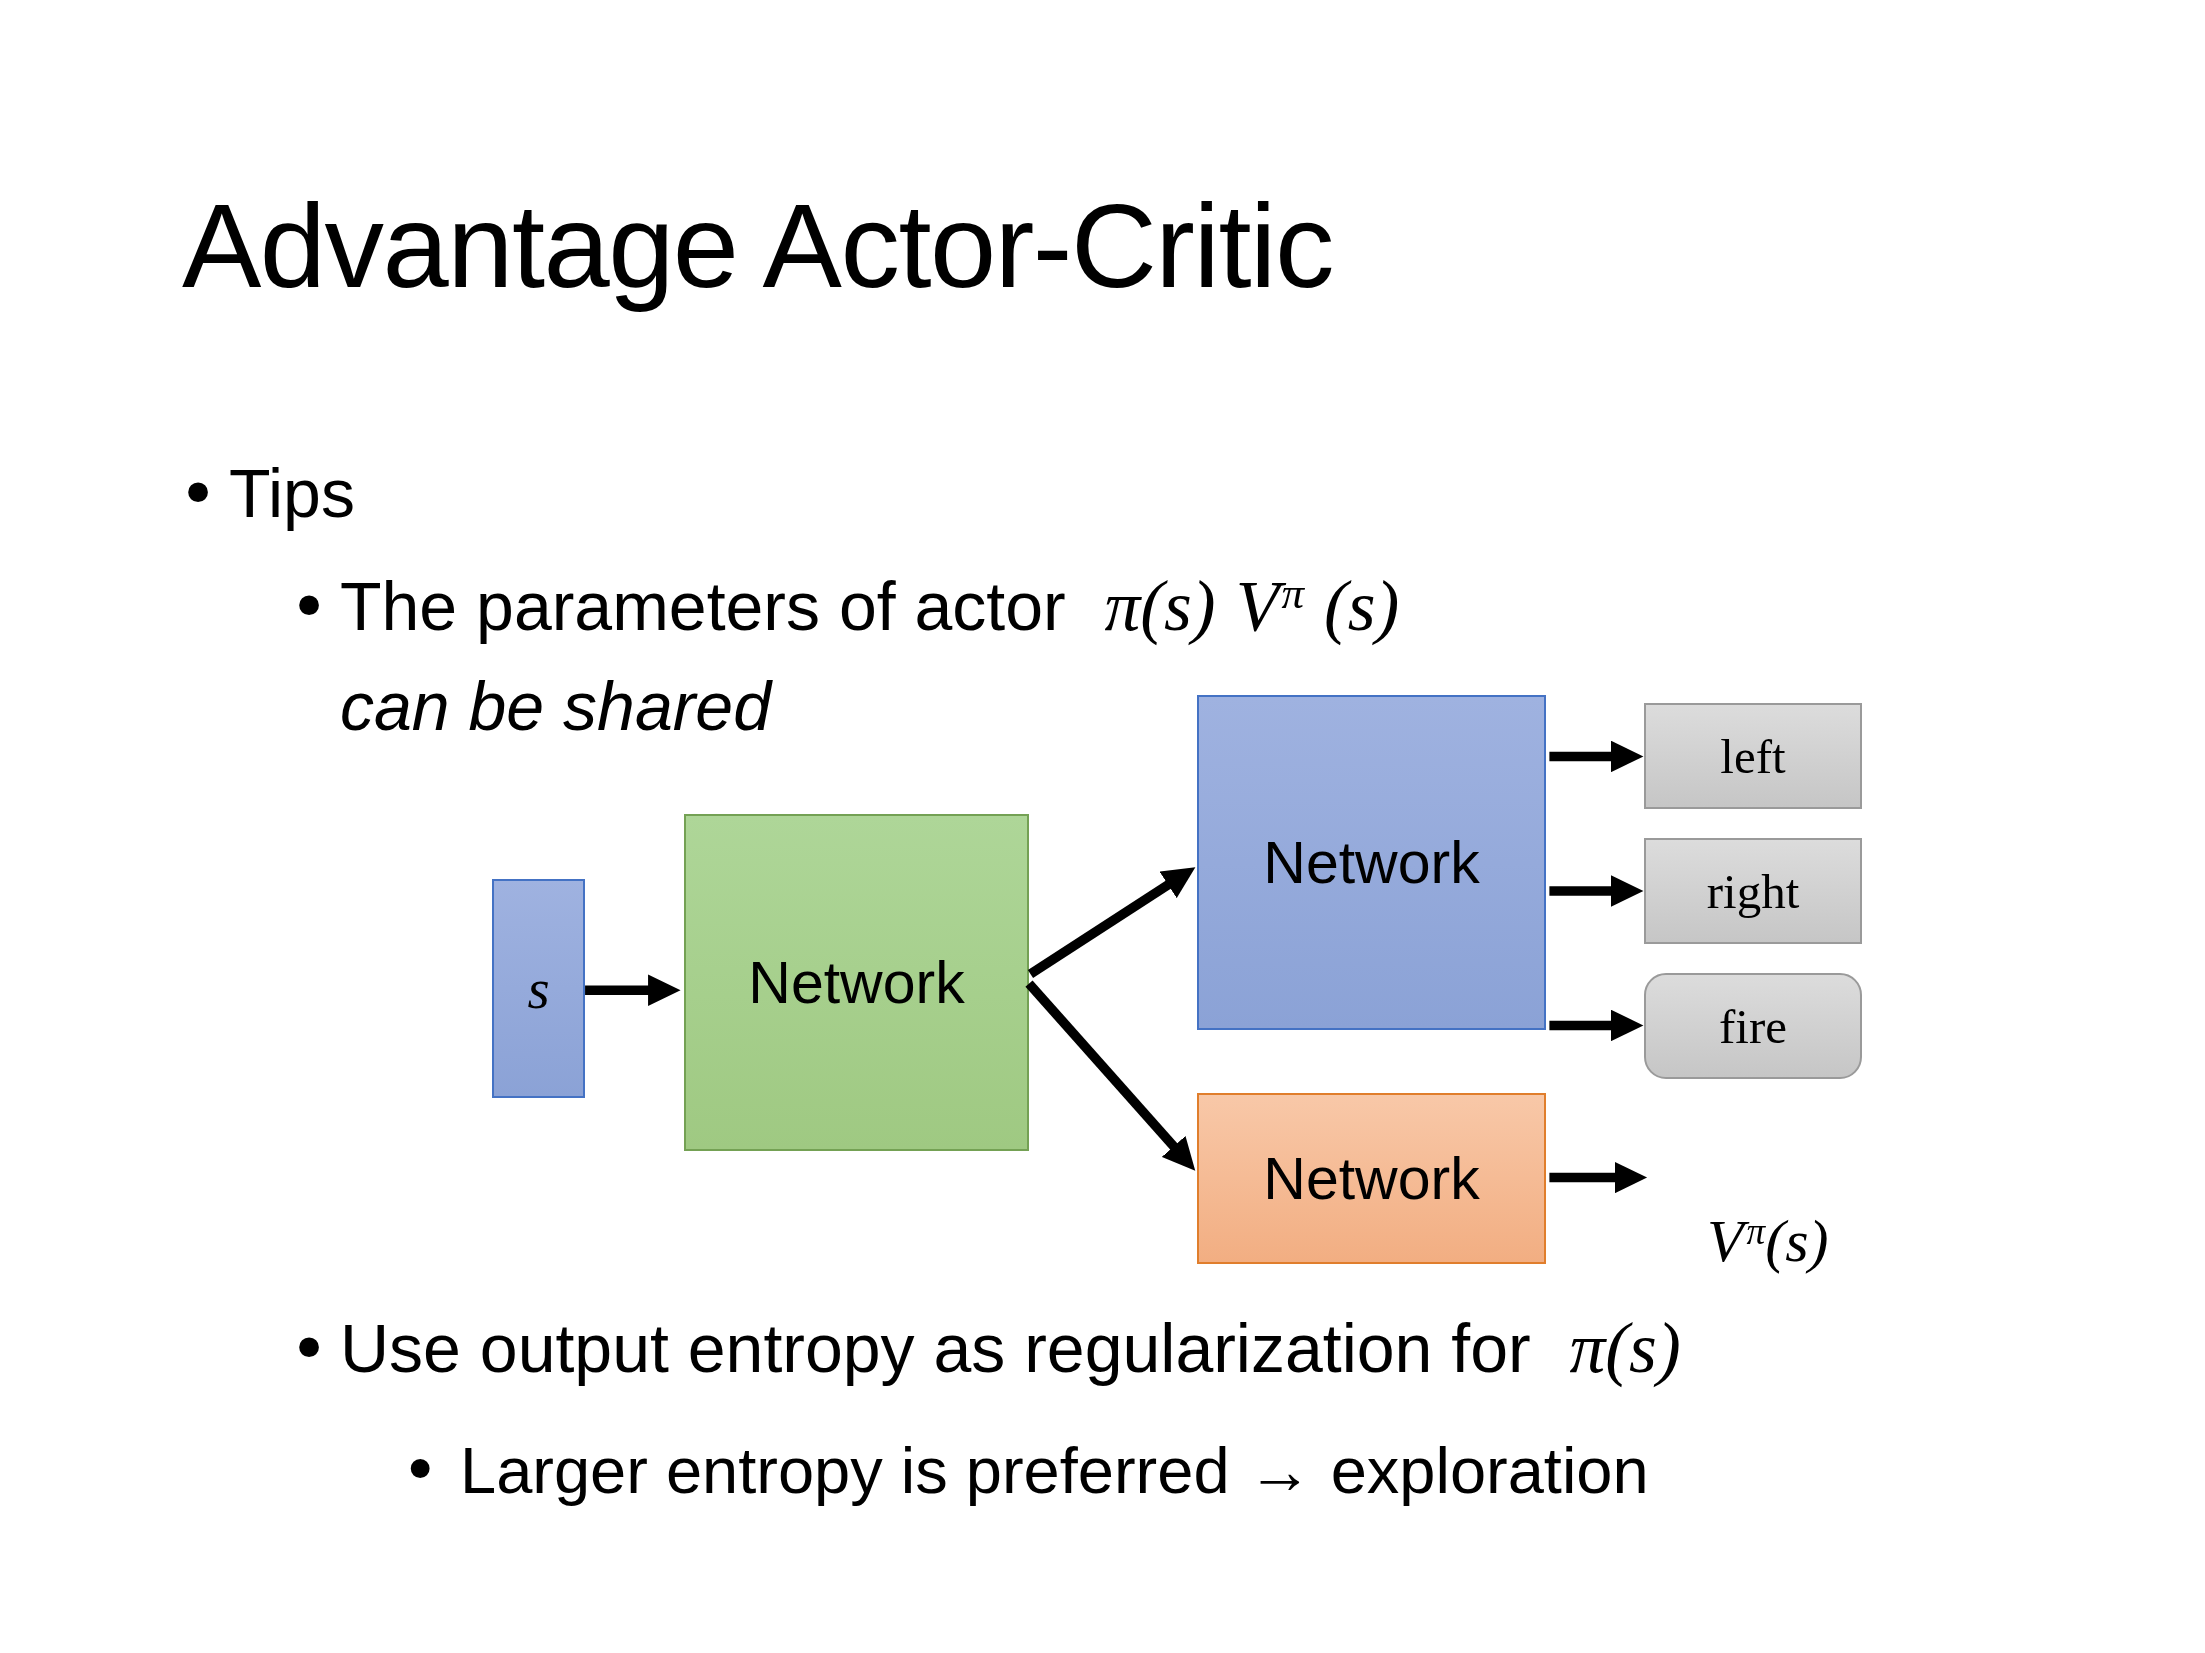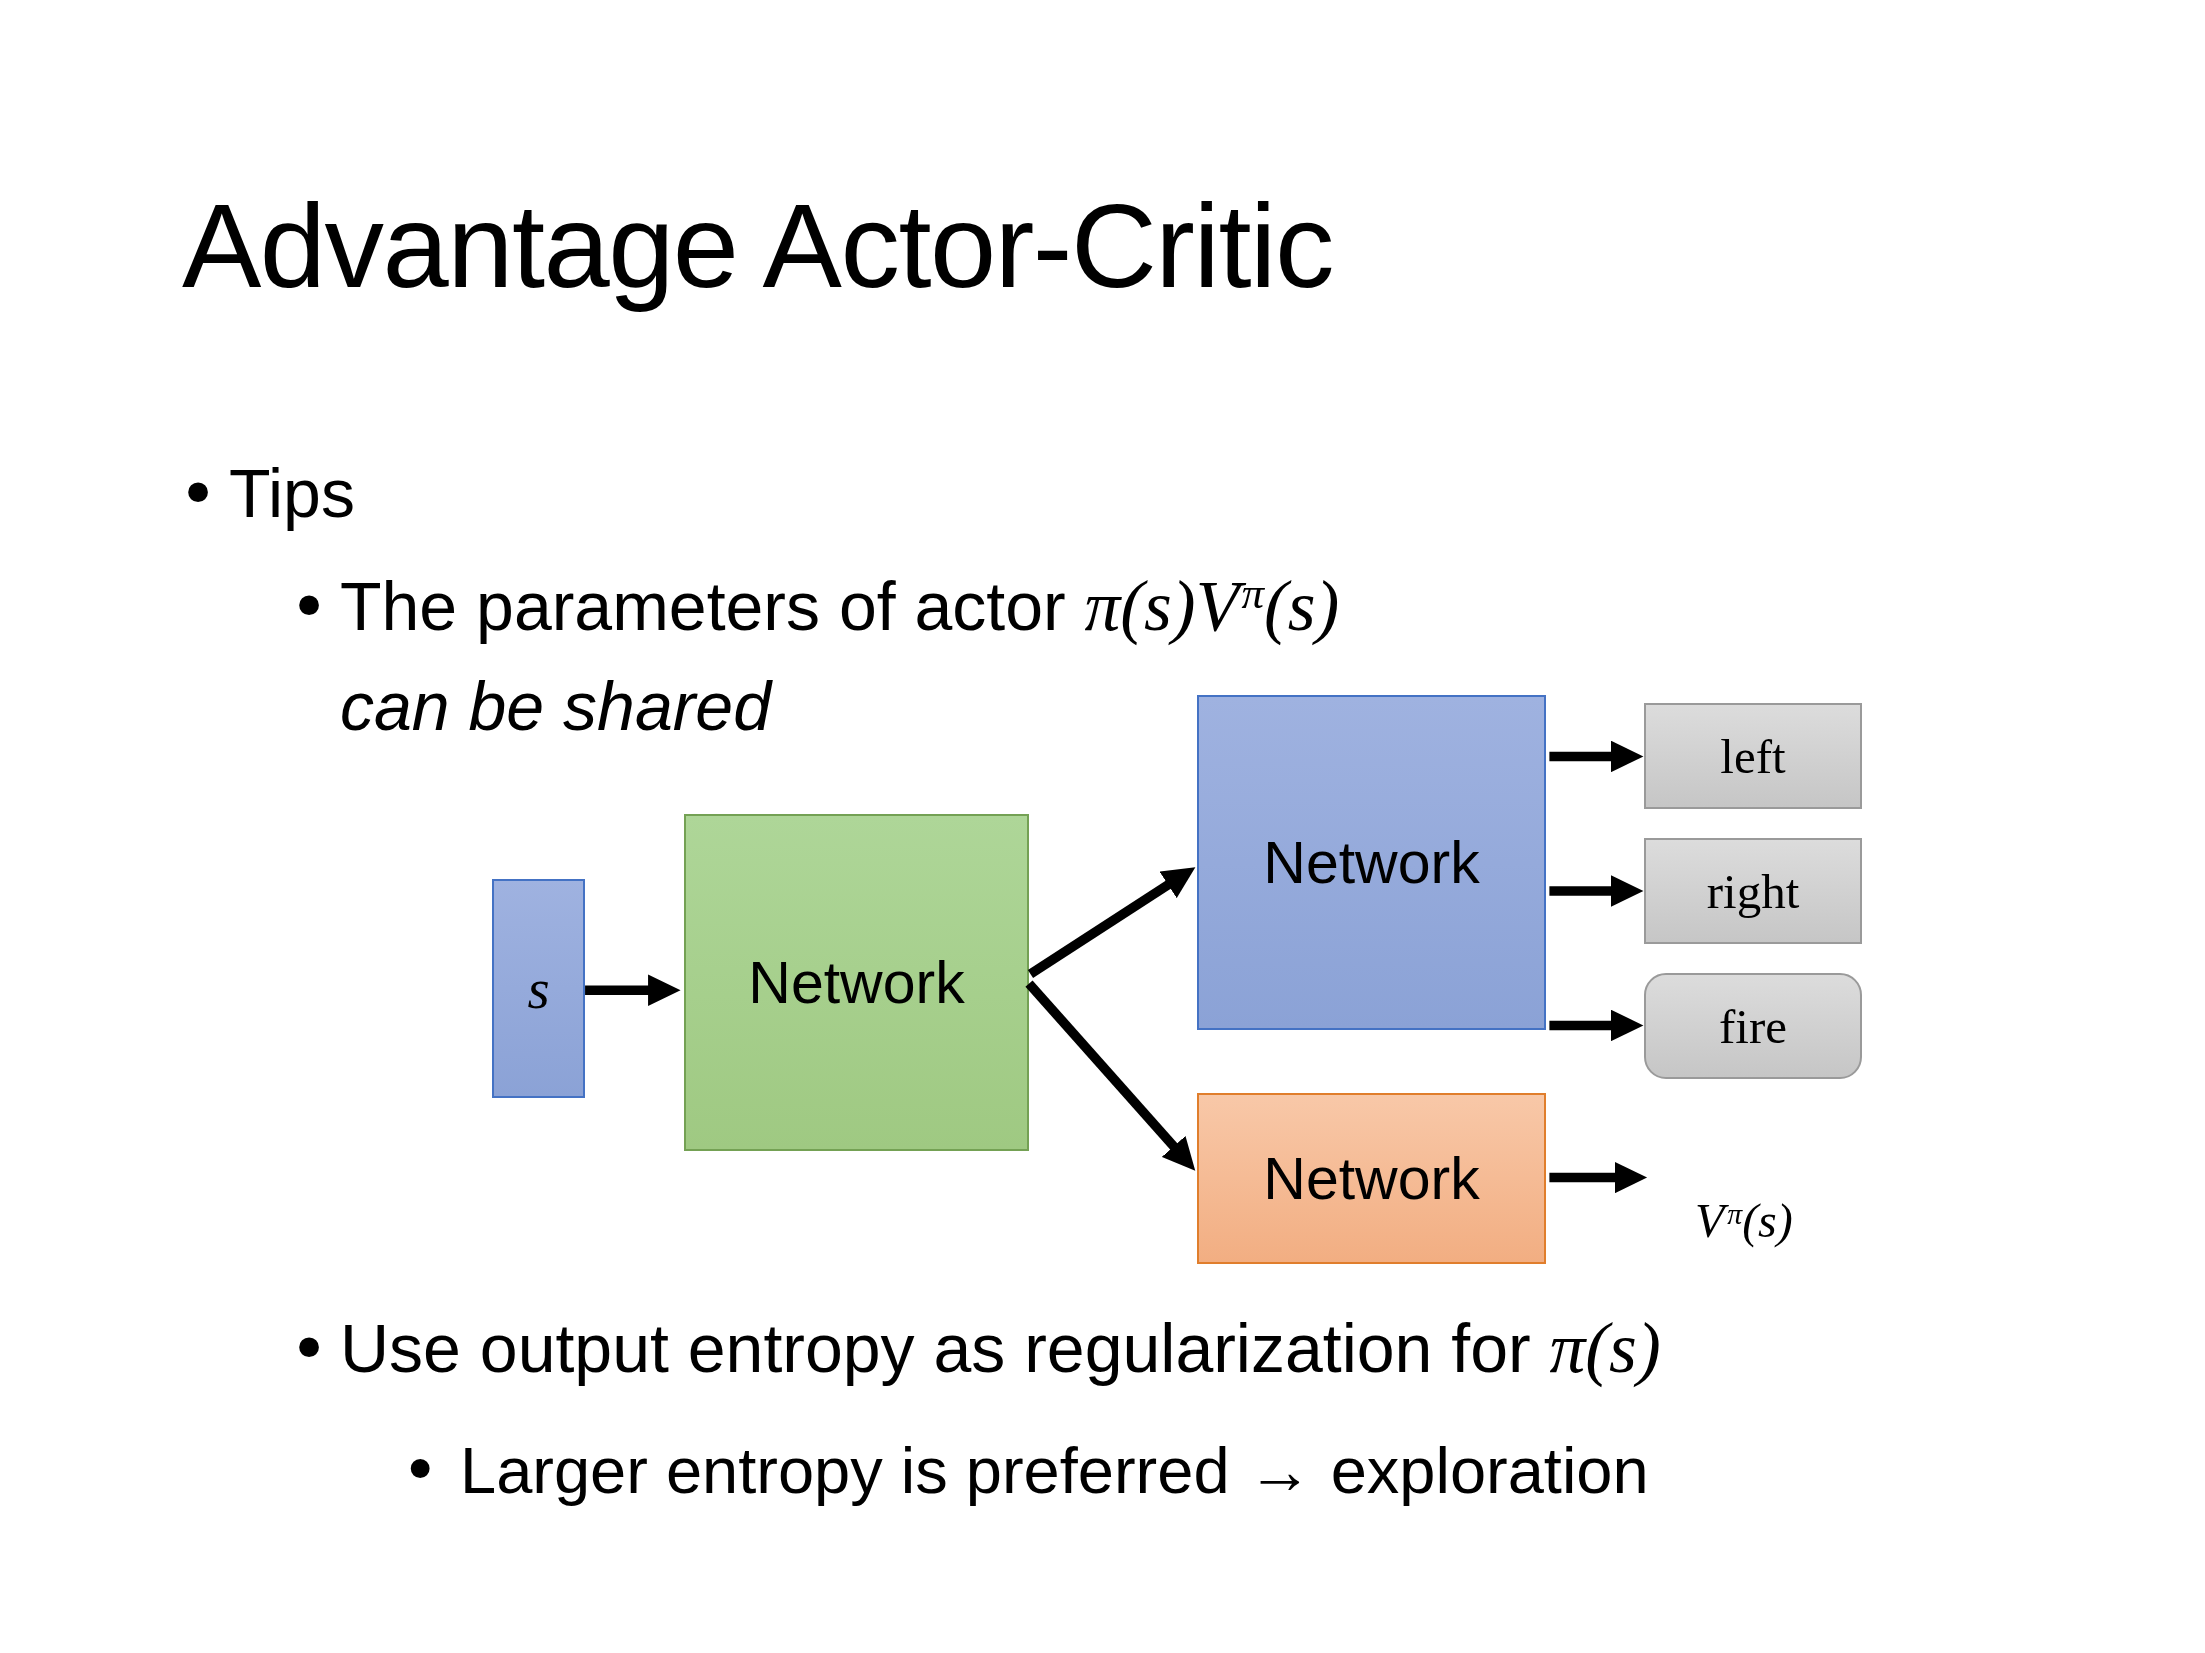--- a/index.html
+++ b/index.html
@@ -11,21 +11,21 @@
   .title{left:182px;top:178px;font-size:119px;line-height:1.15;letter-spacing:-1.5px;font-weight:400;white-space:pre;}
   .line{white-space:pre;display:flex;align-items:baseline;}
   .l1{left:178px;top:454px;font-size:68px;}
   .l2a{left:289px;top:565px;font-size:68px;}
   .l2b{left:340px;top:667px;font-size:68px;font-style:italic;}
   .l3{left:289px;top:1307px;font-size:68px;}
   .l4{left:401px;top:1433px;font-size:65px;}
   .bullet{display:inline-block;font-family:"DejaVu Sans",sans-serif;}
   .bw70{width:51px;}
   .bw80{width:59px;}
-  .math{font-family:"Liberation Serif",serif;font-style:italic;font-size:1.05em;}
+  .math{font-family:"Liberation Serif",serif;font-style:italic;font-size:1.05em;margin-left:20px;}
   .supm{font-family:"Liberation Serif",serif;font-style:italic;font-size:0.66em;position:relative;top:-0.5em;margin-left:2.2px;}
 
   
   .box{position:absolute;box-sizing:border-box;display:flex;align-items:center;justify-content:center;}
   .box-state{left:492px;top:879px;width:93px;height:219px;
     background:linear-gradient(180deg,var(--blue-fill-top),var(--blue-fill-bottom));
     border:2.2px solid var(--blue-border);}
   .box-shared{left:684px;top:814px;width:345px;height:337px;
     background:linear-gradient(180deg,var(--green-fill-top),var(--green-fill-bottom));
     border:2.2px solid var(--green-border);}
@@ -37,21 +37,21 @@
     border:2.2px solid var(--orange-border);}
   .box-action{left:1644px;width:218px;height:106px;
     background:linear-gradient(180deg,var(--gray-fill-top),var(--gray-fill-bottom));
     border:2.2px solid var(--gray-border);
     font-family:"Liberation Serif",serif;font-size:49px;}
   .act-left{top:703px;text-align:right;}
   .act-right{top:838px;}
   .act-fire{top:973px;border-radius:22px;}
   .net-label{font-size:59px;color:#000;}
   .state-label{font-family:"Liberation Serif",serif;font-style:italic;font-size:57px;}
-  .value-out{left:1647px;top:1138px;font-size:48px;font-family:"Liberation Serif",serif;font-style:italic;white-space:pre;}
+  .value-out{left:1647px;top:1138px;font-size:60px;font-family:"Liberation Serif",serif;font-style:italic;white-space:pre;}
   .value-out .supm{font-size:0.62em;top:-0.45em;margin-left:2.9px;}
 
   svg.arrows{position:absolute;left:0;top:0;pointer-events:none;}
   svg.arrows line{stroke:var(--arrow);stroke-width:13px;}
   svg.arrows .head{fill:var(--arrow);}
 </style>
 </head>
 <body>
 
 <div class="slide">

